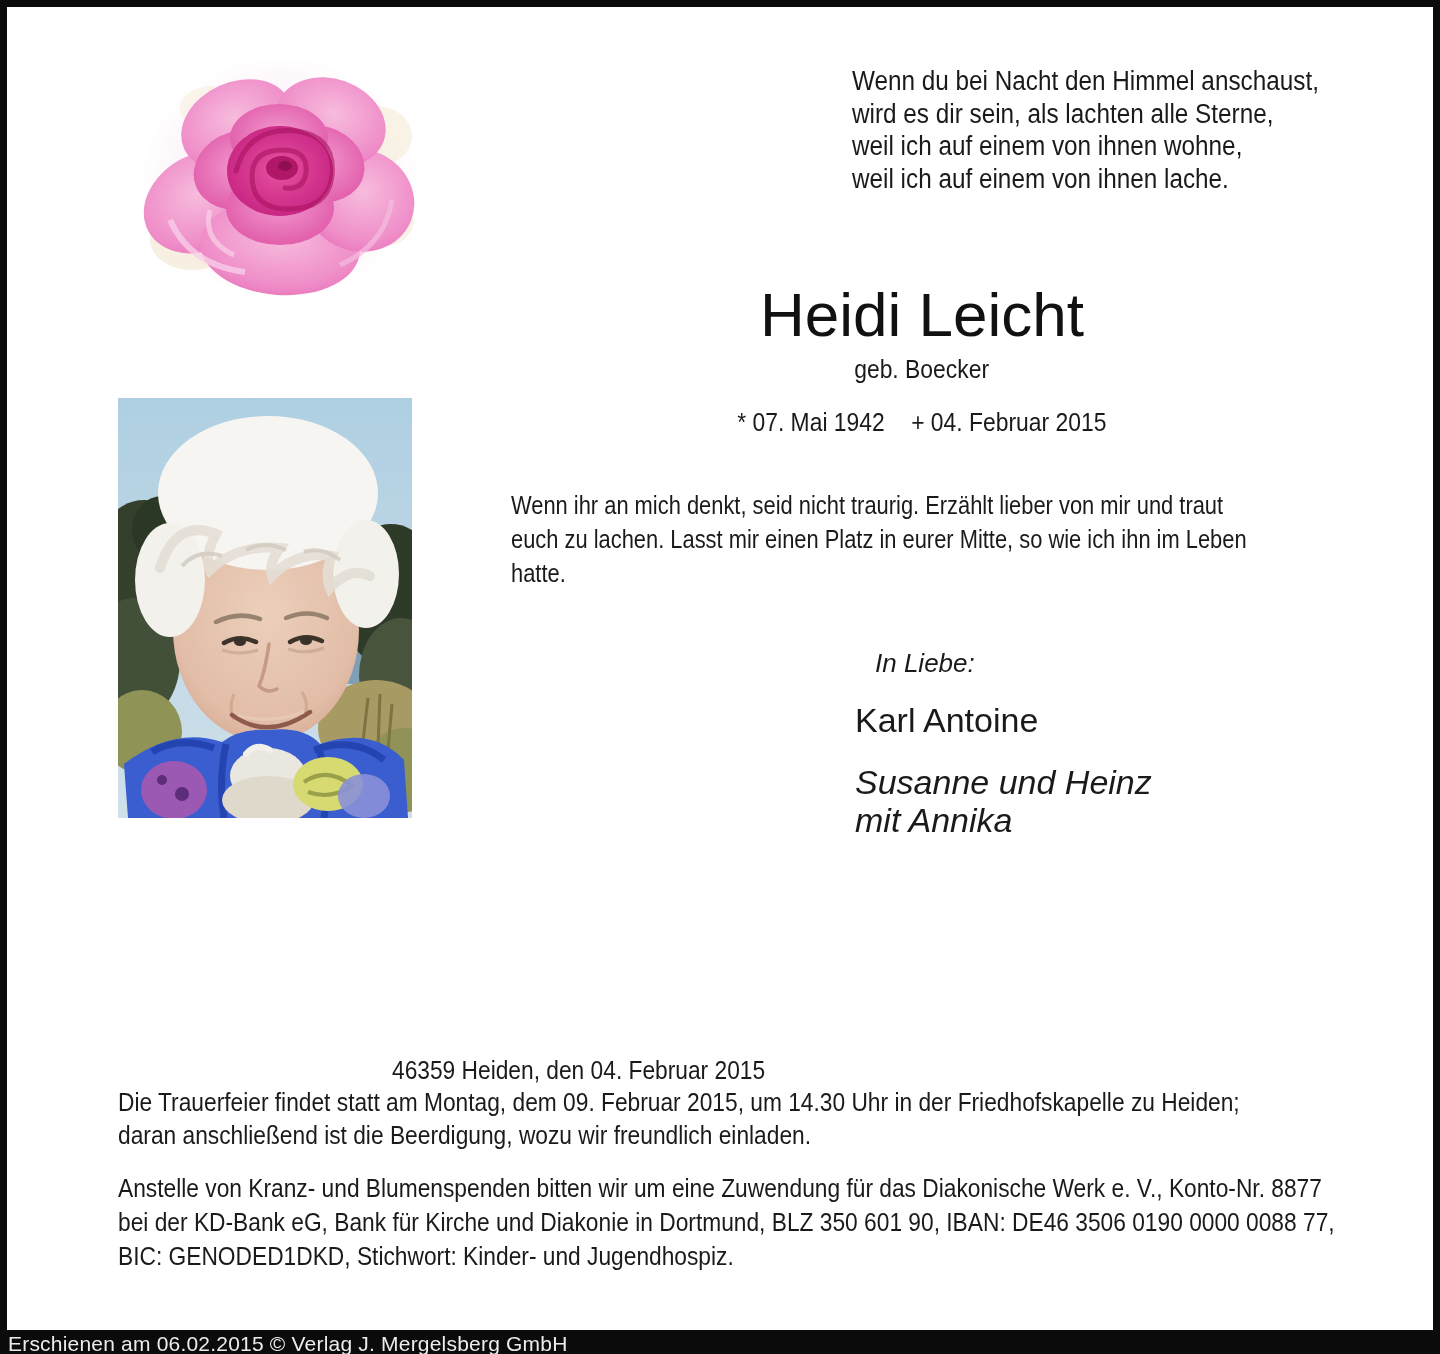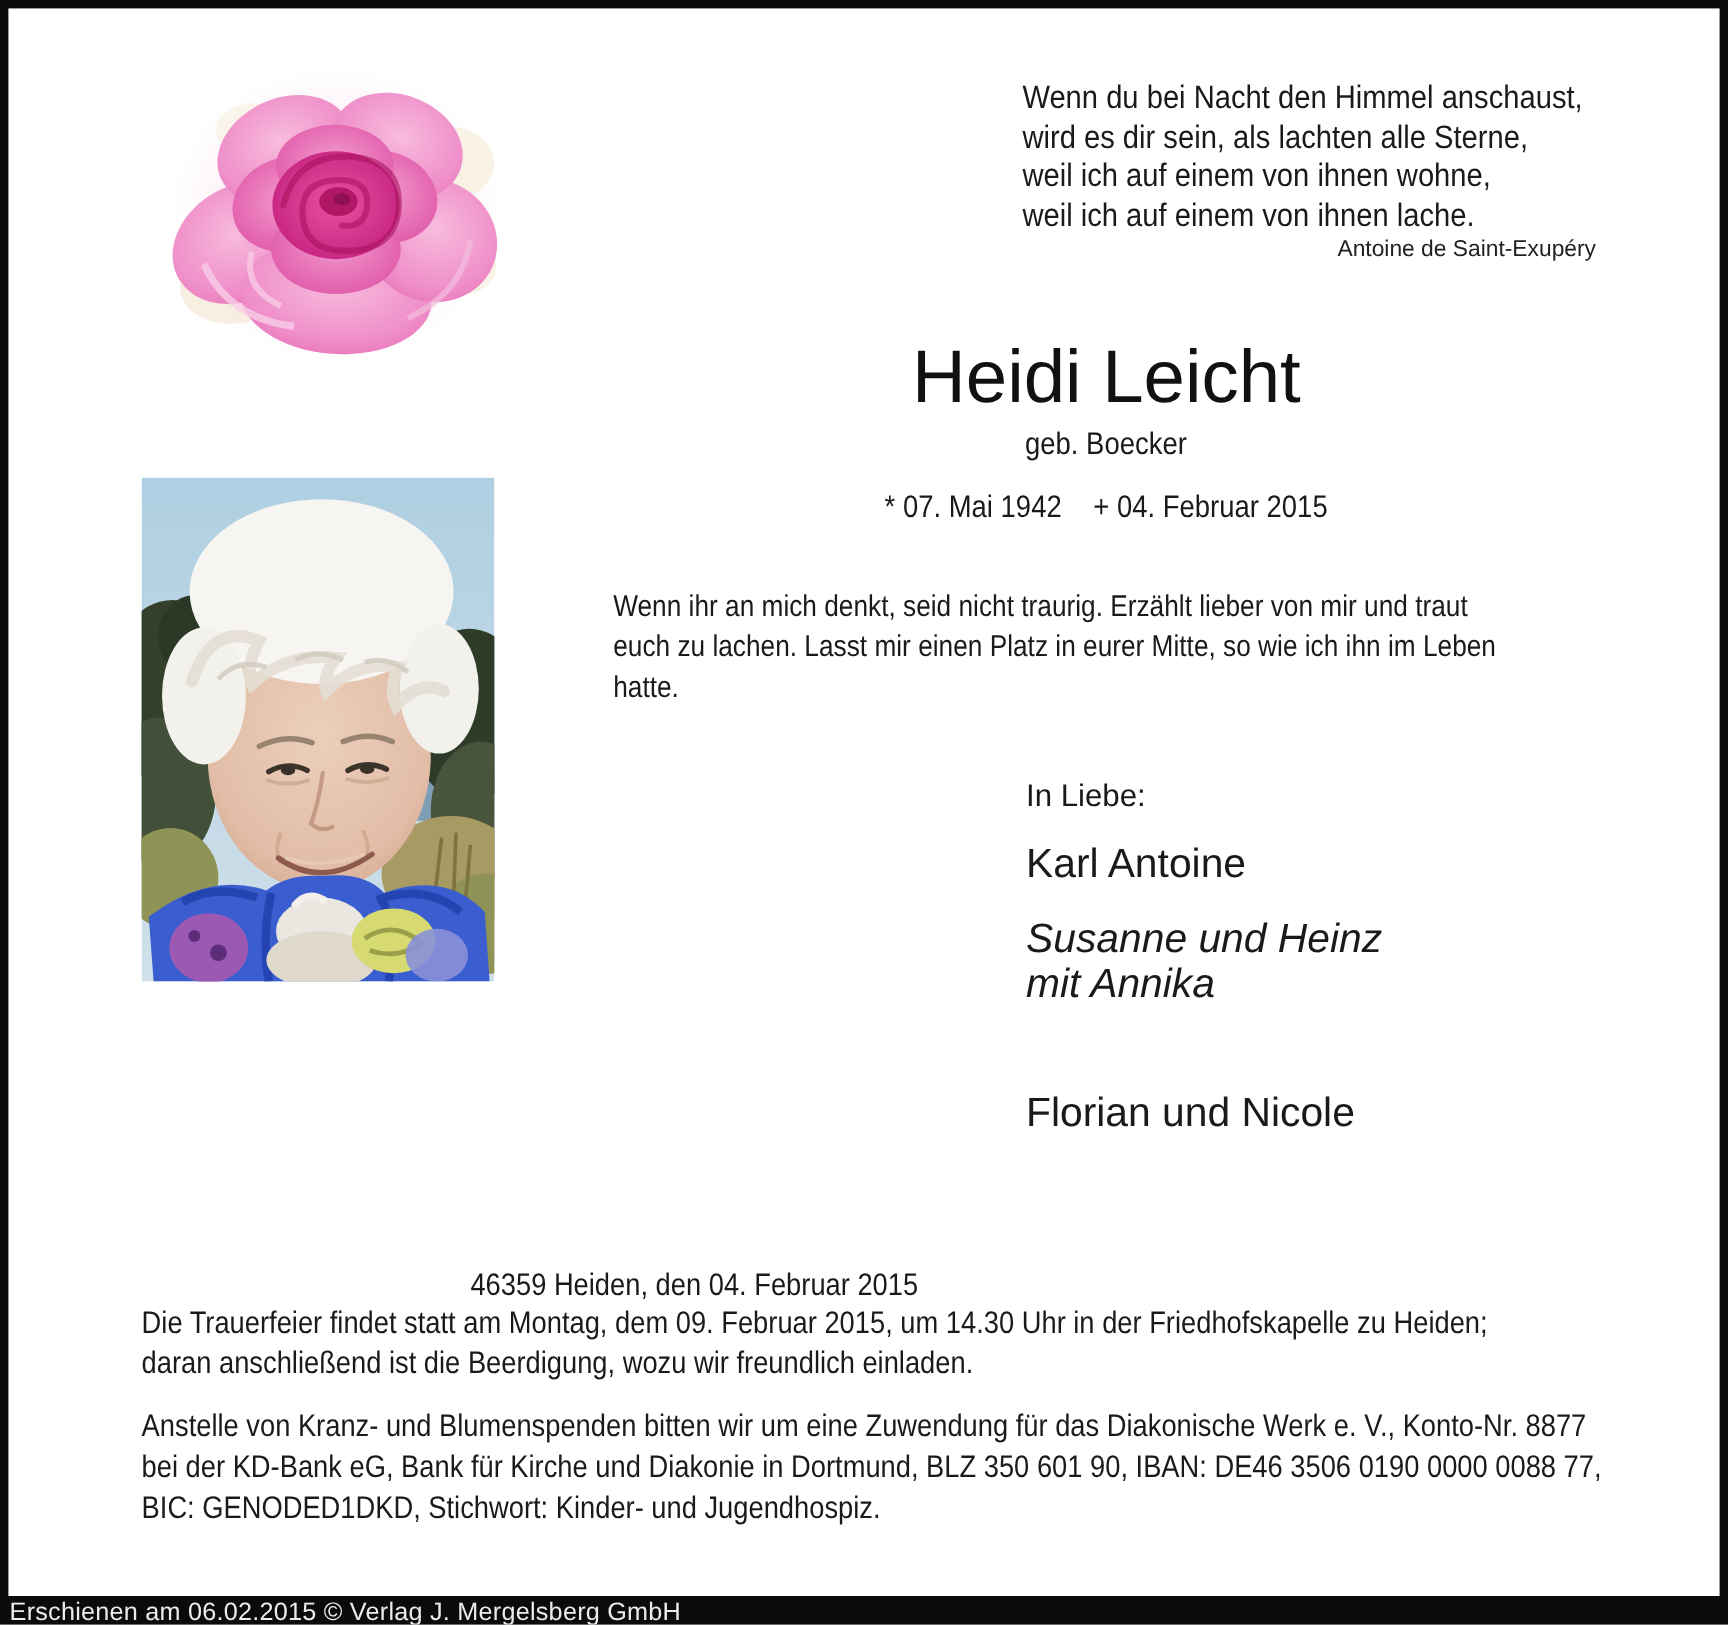--- a/index.html
+++ b/index.html
@@ -14,21 +14,21 @@
   .condc{display:inline-block;transform:scaleX(0.88);transform-origin:50% 50%;white-space:pre;}
   .poem{position:absolute;left:845px;top:58px;width:560px;font-size:27px;line-height:32.5px;}
   .poem .cond{transform:scaleX(0.9);}
   .poem-attr{position:absolute;left:845px;top:190px;width:478px;text-align:right;font-size:19px;color:#222;}
   .center-col{position:absolute;left:365px;width:1100px;text-align:center;}
   .name-title{top:272px;font-size:62px;font-weight:400;letter-spacing:0px;color:#111;}
   .maiden{top:347px;font-size:26px;}
   .dates{top:400px;font-size:26px;}
   .dates .gap{margin-left:30px;}
   .message{position:absolute;left:504px;top:481px;width:945px;font-size:25px;line-height:34px;}
-  .inliebe{position:absolute;left:848px;top:641px;font-size:26px;}
+  .inliebe{position:absolute;left:868px;top:641px;font-size:26px;font-style:italic;}
   .mname{position:absolute;left:848px;font-size:34px;line-height:38px;white-space:pre-line;}
   .m1{top:694px;}
   .m2{top:756px;font-style:italic;}
   .m3{top:845px;}
   .m4{top:901px;}
   .placedate{position:absolute;left:111px;top:1048px;width:700px;font-size:26px;text-align:right;}
   .funeral{position:absolute;left:111px;top:1079px;width:1430px;font-size:26px;line-height:33px;}
   .donation{position:absolute;left:111px;top:1164px;width:1430px;font-size:26px;line-height:34px;}
   .footer{position:absolute;left:8px;top:1332px;font-size:21px;color:#ececec;letter-spacing:0.2px;}
   .rose{position:absolute;left:133px;top:43px;}
@@ -80,21 +80,20 @@
       <path d="M96,121 Q108,76 157,81 Q196,87 192,126 Q188,159 148,159 Q112,159 112,126 Q112,100 143,100 Q168,100 166,122 Q164,140 145,138" fill="none" stroke="#a8135f" stroke-width="5" opacity="0.6" stroke-linecap="round"></path>
       <ellipse cx="142" cy="118" rx="16" ry="12" fill="#b01767"></ellipse>
       <ellipse cx="145" cy="116" rx="7" ry="5" fill="#8f0f52"></ellipse>
       <path d="M70,160 Q62,190 94,205" stroke="#f8cde7" stroke-width="5" fill="none" opacity="0.75"></path>
     </svg>
 
     <div class="poem"><span class="cond">Wenn du bei Nacht den Himmel anschaust,
 wird es dir sein, als lachten alle Sterne,
 weil ich auf einem von ihnen wohne,
 weil ich auf einem von ihnen lache.</span></div>
-    <div class="poem-attr">Antoine de Saint-Exupéry</div>
 
     <div class="abs center-col name-title">Heidi Leicht</div>
     <div class="abs center-col maiden"><span class="condc">geb. Boecker</span></div>
     <div class="abs center-col dates"><span class="condc"><span>* 07. Mai 1942</span><span class="gap">+ 04. Februar 2015</span></span></div>
 
     <svg class="portrait" width="294" height="420" viewBox="0 0 294 420" aria-hidden="true">
       <defs>
         <linearGradient id="sky" x1="0" y1="0" x2="0" y2="1">
           <stop offset="0%" stop-color="#aecfe2"></stop>
             <stop offset="55%" stop-color="#c2d9e6"></stop>
@@ -150,21 +149,20 @@
     </svg>
 
     <div class="message"><span class="cond">Wenn ihr an mich denkt, seid nicht traurig. Erzählt lieber von mir und traut
 euch zu lachen. Lasst mir einen Platz in eurer Mitte, so wie ich ihn im Leben
 hatte.</span></div>
 
     <div class="inliebe">In Liebe:</div>
     <div class="mname m1">Karl Antoine</div>
     <div class="mname m2">Susanne und Heinz
 mit Annika</div>
-    <div class="mname m4">Florian und Nicole</div>
 
     <div class="placedate"><span class="cond">46359 Heiden, den 04. Februar 2015</span></div>
     <div class="funeral"><span class="cond">Die Trauerfeier findet statt am Montag, dem 09. Februar 2015, um 14.30 Uhr in der Friedhofskapelle zu Heiden;
 daran anschließend ist die Beerdigung, wozu wir freundlich einladen.</span></div>
     <div class="donation"><span class="cond">Anstelle von Kranz- und Blumenspenden bitten wir um eine Zuwendung für das Diakonische Werk e. V., Konto-Nr. 8877
 bei der KD-Bank eG, Bank für Kirche und Diakonie in Dortmund, BLZ  350 601 90, IBAN: DE46 3506 0190 0000 0088 77,
 BIC: GENODED1DKD, Stichwort: Kinder- und Jugendhospiz.</span></div>
   </div>
 
   <div class="footer">Erschienen am 06.02.2015 © Verlag J. Mergelsberg GmbH</div>

